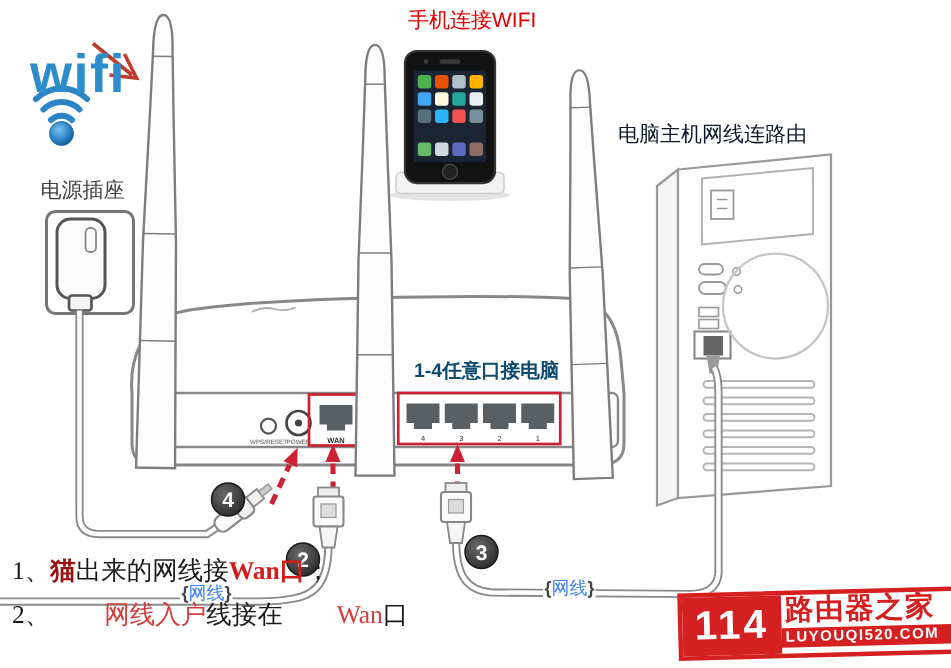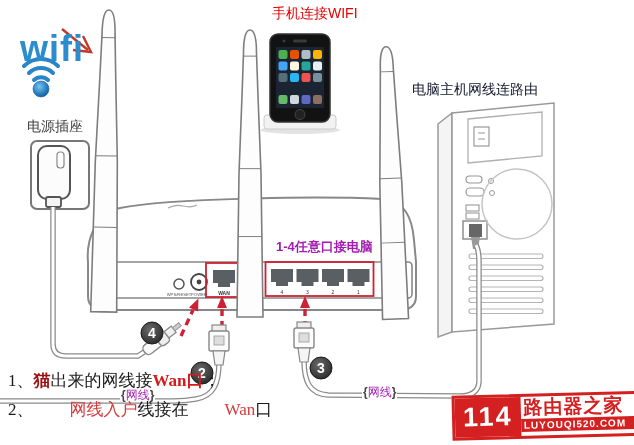--- a/index.html
+++ b/index.html
@@ -5,22 +5,22 @@
   html,body{margin:0;padding:0;background:#fff;}
   .stage{position:relative;width:634px;height:445px;background:#fff;overflow:hidden;
          font-family:"Liberation Sans",sans-serif;}
   .stage svg{position:absolute;left:0;top:0;}
   .overlay{position:absolute;white-space:nowrap;line-height:1.1;}
   .wifi-text{left:20px;top:2px;font-size:36px;font-weight:bold;color:#2c8ccc;letter-spacing:1px;margin-top:27px;}
   .phone-cap{left:272px;top:6px;font-size:14px;color:#e60000;}
   .pc-cap{left:412px;top:82px;font-size:14px;color:#0f172a;}
   .outlet-cap{left:27px;top:119px;font-size:14px;color:#404040;}
   .wan-note{left:132px;top:236px;font-size:17px;color:#3b52cc;}
-  .lan-note{left:276px;top:240px;font-size:13px;font-weight:bold;color:#a21caf;}
-  .cable-label{font-size:12px;color:#a21caf;background:#fff;padding:0 1px;}
+  .lan-note{left:276px;top:240px;font-size:13px;font-weight:bold;color:#0c4a6e;}
+  .cable-label{font-size:12px;color:#3b82f6;background:#fff;padding:0 1px;}
   .cable-label::before{content:"{";color:#444;font-weight:bold;}
   .cable-label::after{content:"}";color:#444;font-weight:bold;}
   .cable-label-1{left:120px;top:389px;}
   .cable-label-2{left:362px;top:386px;}
   .note-line{font-size:17px;color:#1a1a1a;font-family:"Liberation Serif",serif;}
   .note-1{left:8px;top:372px;}
   .note-2{left:8px;top:401px;}
   .seg-darkred{color:#9b1010;font-weight:bold;}
   .seg-red-bold{color:#d41a1a;font-weight:bold;}
   .seg-red{color:#d43c3c;margin-left:36px;}

